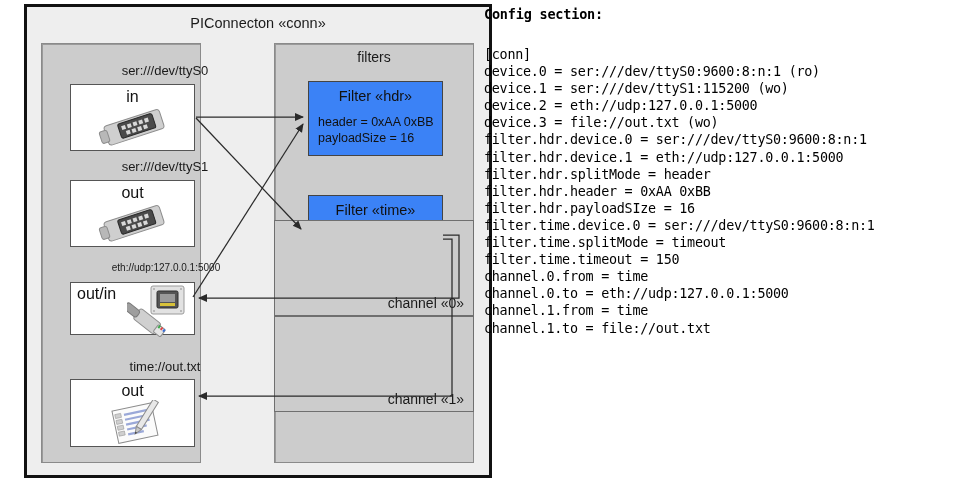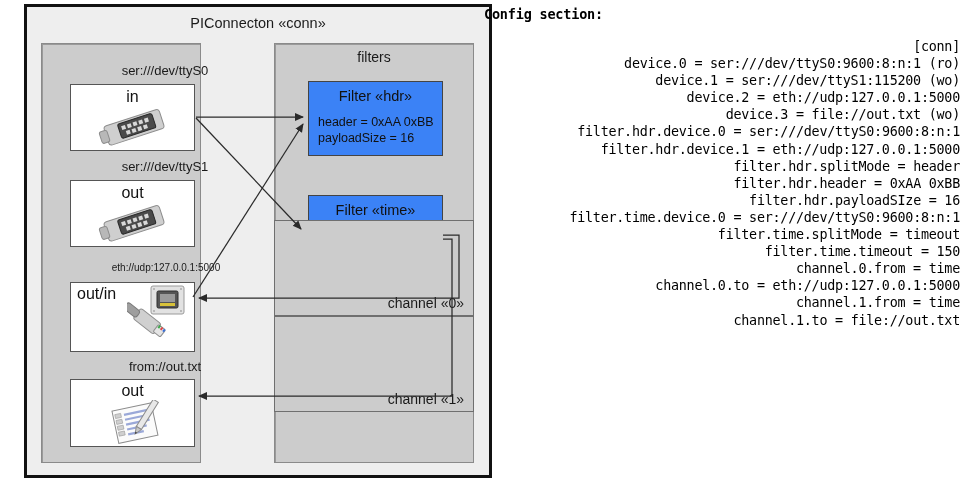--- a/index.html
+++ b/index.html
@@ -43,23 +43,23 @@
         box-sizing:border-box;}
   .chan-label{position:absolute;right:9px;bottom:4px;font-size:14px;color:#1a1a1a;}
 
   #svg-arrows{position:absolute;left:0;top:0;width:468px;height:474px;
               pointer-events:none;}
 
   
   #config{position:absolute;left:484px;top:6px;width:476px;height:470px;}
   #config-heading{font-family:"DejaVu Sans Mono",monospace;font-weight:bold;
                   font-size:13.5px;color:#000;letter-spacing:-0.2px;}
-  #config-lines{margin-top:16px;font-family:"DejaVu Sans Mono",monospace;
+  #config-lines{margin-top:24px;font-family:"DejaVu Sans Mono",monospace;
                 font-size:13.4px;line-height:17.1px;color:#000;
-                white-space:pre;letter-spacing:-0.25px;text-align:right;}
+                white-space:pre;letter-spacing:-0.25px;}
   #config-lines .ln{display:block;height:17.1px;}
 
   
   .icon{position:absolute;}
 </style>
 </head>
 <body>
 
 <div id="root">
 
@@ -109,21 +109,21 @@
               <rect x="34" y="23" width="4" height="4"></rect>
             <rect x="40" y="23" width="4" height="4"></rect>
               <rect x="46" y="23" width="4" height="4"></rect>
           </g>
           <rect x="2" y="16" width="8" height="12" rx="2" fill="#b8b8b8" stroke="#8d8d8d"></rect>
         </g>
       </svg>
     </div>
 
     <div class="dev-label" style="left:10px;top:255px;width:170px;font-size:10px;">eth://udp:127.0.0.1:5000</div>
-    <div class="dev-box" style="left:43px;top:275px;width:125px;height:70px;">
+    <div class="dev-box" style="left:43px;top:275px;width:125px;height:53px;">
       <div class="dev-word" style="left:6px;top:2px;">out/in</div>
       <svg class="icon" style="left:56px;top:2px;" width="62" height="56" viewBox="0 0 62 56">
         <rect x="24" y="1" width="33" height="28" rx="2" fill="#e2e2e2" stroke="#9a9a9a"></rect>
         <rect x="30" y="6" width="21" height="17" rx="1.5" fill="#555" stroke="#2e2e2e"></rect>
         <rect x="33" y="9" width="15" height="8" fill="#9a9a9a"></rect>
         <rect x="33" y="18" width="15" height="3" fill="#d8c23a"></rect>
         <circle cx="27" cy="4" r="1" fill="#aaa"></circle>
           <circle cx="54" cy="4" r="1" fill="#aaa"></circle>
         <circle cx="27" cy="26" r="1" fill="#aaa"></circle>
           <circle cx="54" cy="26" r="1" fill="#aaa"></circle>
@@ -131,21 +131,21 @@
           <rect x="6" y="30" width="26" height="13" rx="2.5" fill="#d0d0d0" stroke="#8f8f8f"></rect>
           <rect x="30" y="32" width="9" height="9" rx="1.5" fill="#e5e5e5" stroke="#8f8f8f"></rect>
           <rect x="31" y="32" width="2" height="3" fill="#3da84a"></rect>
           <rect x="34" y="32" width="2" height="3" fill="#d44"></rect>
           <rect x="37" y="32" width="2" height="3" fill="#3a6fd8"></rect>
           <rect x="-8" y="33" width="16" height="8" rx="3" fill="#9e9e9e" stroke="#7a7a7a"></rect>
         </g>
       </svg>
     </div>
 
-    <div class="dev-label" style="left:14px;top:352px;width:160px;">from://out.txt</div>
+    <div class="dev-label" style="left:14px;top:352px;width:160px;">time://out.txt</div>
     <div class="dev-box" style="left:43px;top:372px;width:125px;height:68px;">
       <div class="dev-word" style="left:0;right:0;top:2px;text-align:center;">out</div>
       <svg class="icon" style="left:36px;top:20px;" width="62" height="46" viewBox="0 0 62 46">
         <g transform="rotate(-12 31 23)">
           <rect x="8" y="6" width="40" height="33" fill="#fbfbfb" stroke="#8d8d8d"></rect>
           <g fill="#9aa8d8">
             <rect x="19" y="11" width="24" height="2.2"></rect>
               <rect x="19" y="16" width="24" height="2.2"></rect>
             <rect x="19" y="21" width="24" height="2.2"></rect>
               <rect x="19" y="26" width="20" height="2.2"></rect>

